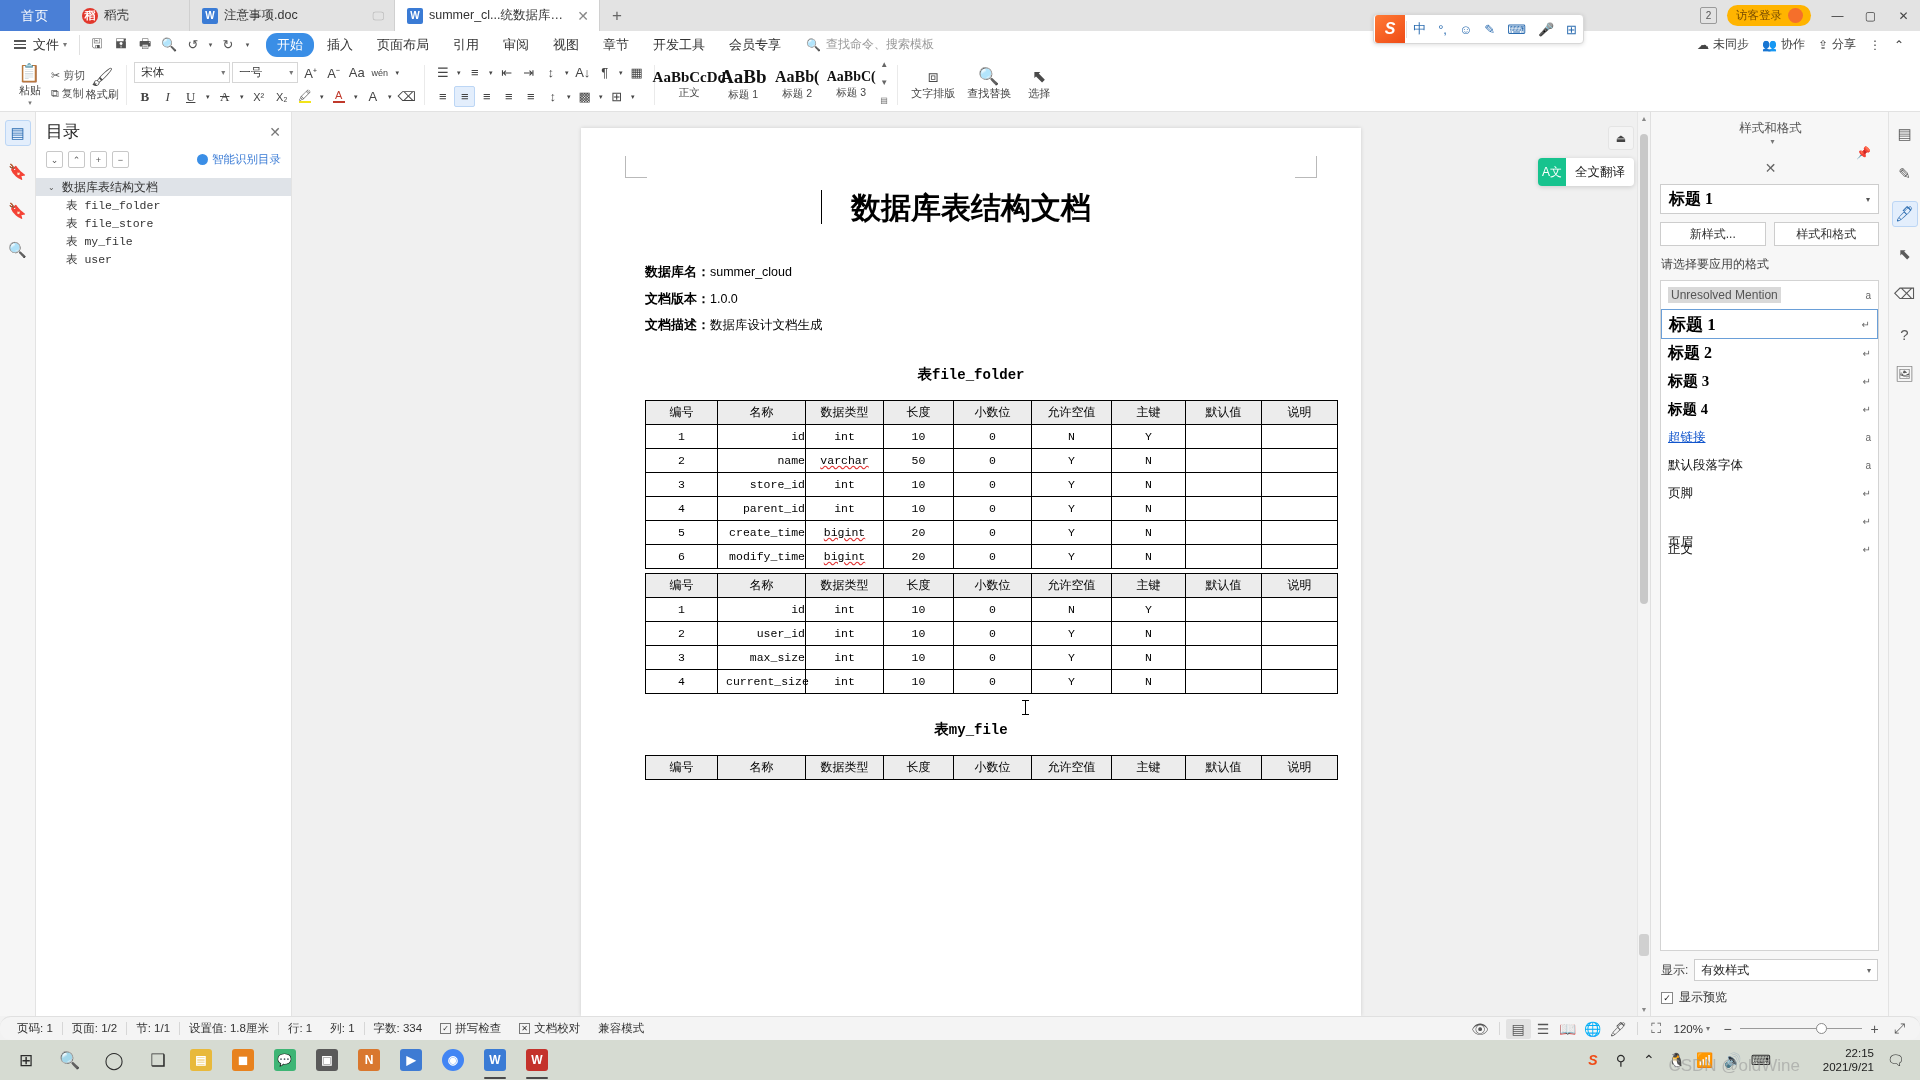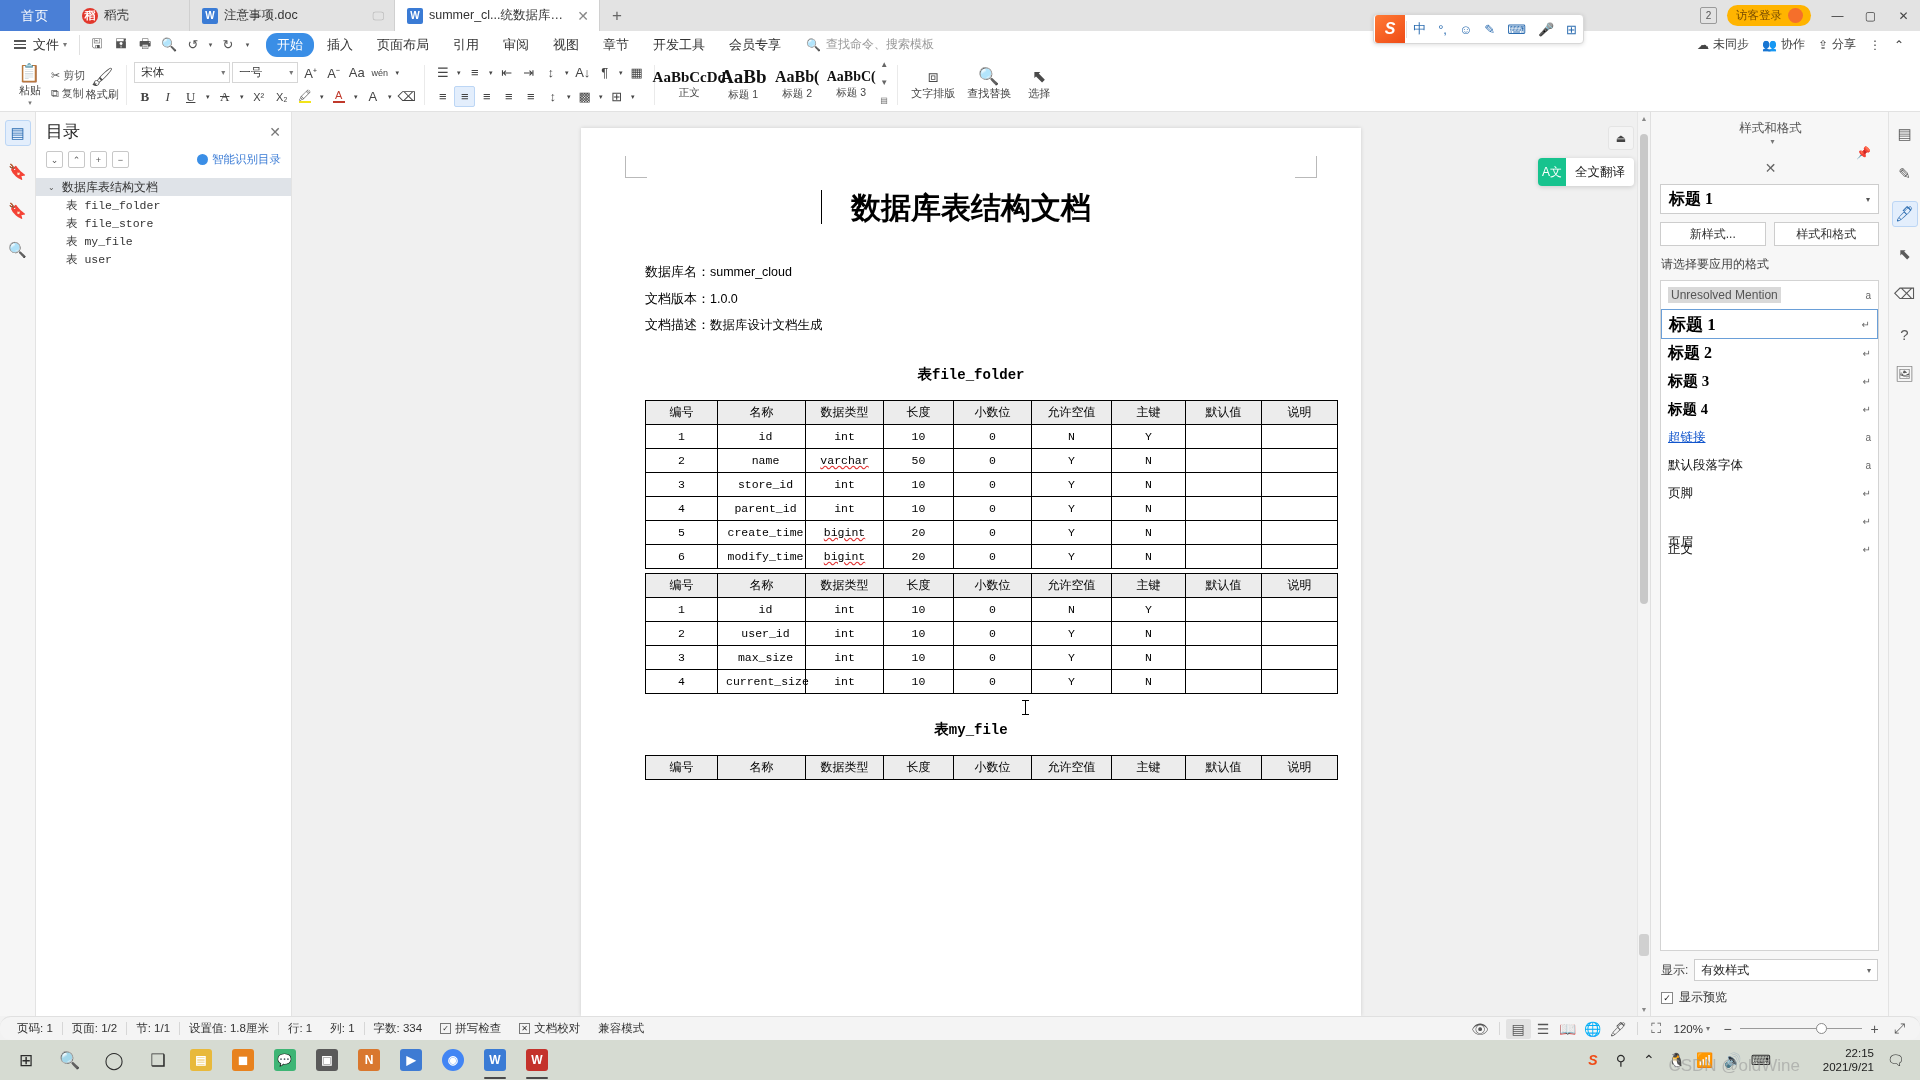--- a/index.html
+++ b/index.html
@@ -129,29 +129,29 @@
   .canvaswrap { flex: 1; position: relative; overflow: hidden; background: #f0f0f0; display: flex; justify-content: center; }
   .page { width: 780px; background: #fff; margin-top: 16px; position: relative; box-shadow: 0 0 4px rgba(0,0,0,.14);
           padding: 46px 64px 0 64px; }
   .corner { position: absolute; width: 22px; height: 22px; }
   .corner.tl { left: 44px; top: 28px; border-left: 1px solid #b9b9b9; border-top: 0; border-bottom: 1px solid #b9b9b9; }
   .corner.tr { right: 44px; top: 28px; border-right: 1px solid #b9b9b9; border-bottom: 1px solid #b9b9b9; }
   .doc-h1 { font-family: "Liberation Serif", serif; font-size: 30px; font-weight: bold; text-align: center;
             margin: 14px 0 30px 0; color: #000; position: relative; }
   .caretline { position: absolute; left: 50%; transform: translateX(-150px); top: 2px; width: 1px; height: 34px; background: #000; }
   .doc-meta { font-size: 13px; color: #000; line-height: 2.05; font-family: "Liberation Serif", serif; }
-  .doc-meta b { font-weight: normal; margin-top: 16px; }
+  .doc-meta b { font-weight: bold; margin-top: 16px; }
   .doc-meta .val { font-family: "Liberation Sans", sans-serif; font-size: 12.5px; }
   .doc-h2 { font-size: 14.5px; font-weight: bold; color: #000; margin: 26px 0 16px 0; font-family: "Liberation Serif", serif; text-align: center; }
   .doc-h2 .mono { font-family: "Liberation Mono", monospace; font-size: 14px; }
   table.db { border-collapse: collapse; width: 680px; table-layout: fixed; margin-bottom: 4px; }
   table.db th, table.db td { border: 1px solid #000; height: 24px; font-size: 11.5px; text-align: center;
                              font-family: "Liberation Mono", monospace; color: #000; }
   table.db th { background: #ececec; font-family: "Liberation Sans", sans-serif; font-size: 12px; font-weight: normal; }
-  table.db td.l { text-align: center; padding-left: 8px; }
+  table.db td.l { text-align: right; padding-left: 8px; }
   .sp-err { text-decoration: underline; text-decoration-style: wavy; text-decoration-color: #e03030; }
   .mouse-caret { position: absolute; width: 1px; height: 15px; background: #000; }
   .mouse-caret:before, .mouse-caret:after { content: ""; position: absolute; left: -3px; width: 7px; height: 1px; background: #000; }
   .mouse-caret:before { top: 0; }
   .mouse-caret:after { bottom: 0; }
 
   
   .transwrap { position: absolute; right: 16px; top: 14px; display: flex; flex-direction: column; align-items: flex-end; gap: 8px; z-index: 20; }
   .tr-eject { width: 26px; height: 24px; background: #f4f4f4; border: 1px solid #e4e4e4; border-radius: 3px;
               display: flex; align-items: center; justify-content: center; font-size: 11px; color: #444; }

